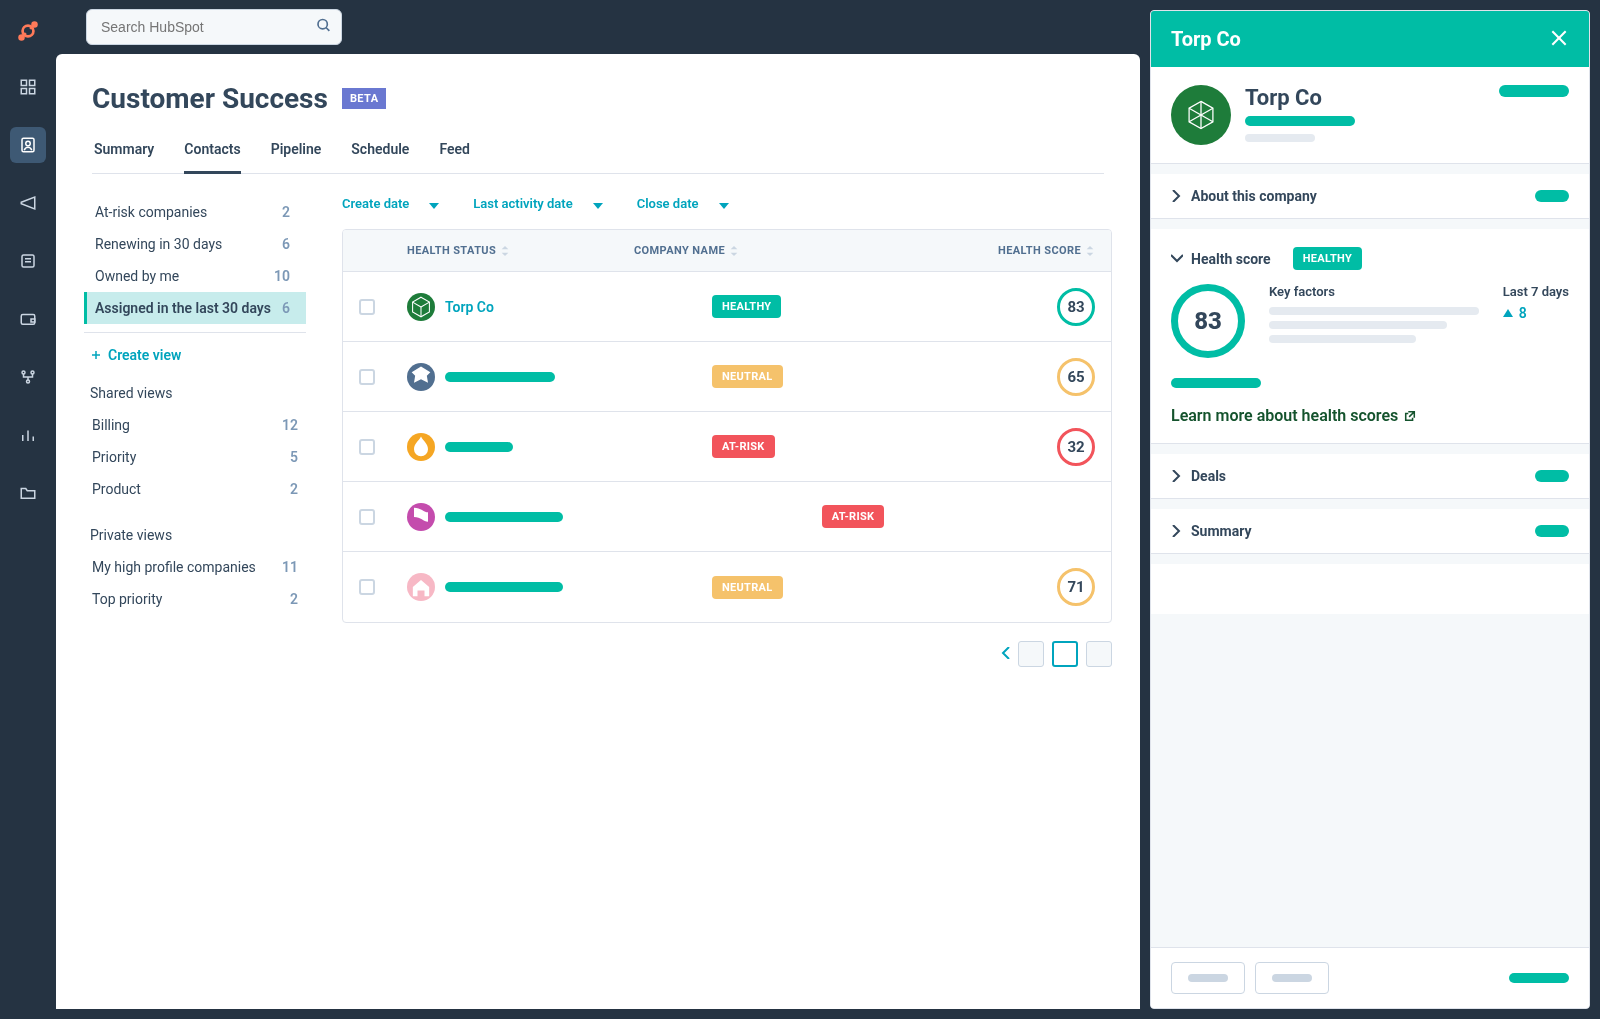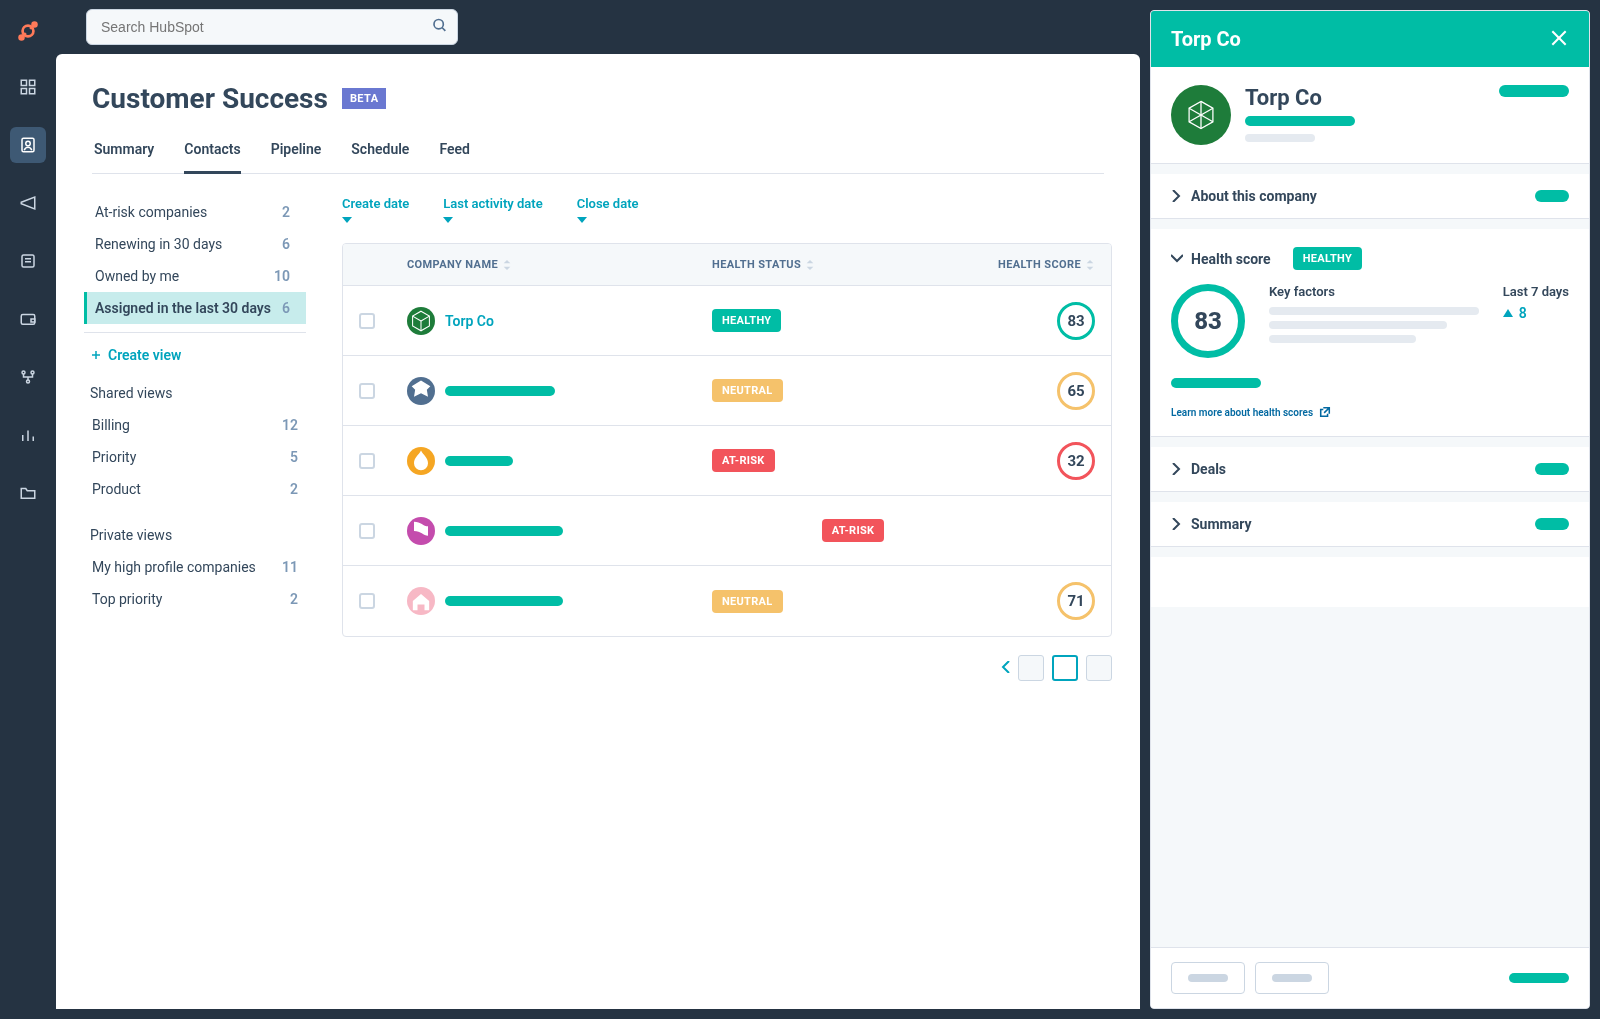--- a/index.html
+++ b/index.html
@@ -7,21 +7,21 @@
 
 
 .rail { position: absolute; left: 0; top: 0; width: 56px; height: 100%; background: #253342; display: flex; flex-direction: column; align-items: center; padding-top: 18px; gap: 22px; }
 .rail .logo svg { width: 26px; height: 26px; }
 .rail .icn { width: 36px; height: 36px; display: flex; align-items: center; justify-content: center; border-radius: 6px; color: #cbd6e2; cursor: pointer; }
 .rail .icn.active { background: #3e5974; color: #fff; }
 .rail .icn svg { width: 18px; height: 18px; }
 
 
 .topbar { position: absolute; left: 56px; top: 0; right: 0; height: 54px; background: #253342; display: flex; align-items: center; padding: 0 30px; }
-.searchwrap { position: relative; width: 372px; }
+.searchwrap { position: relative; width: 256px; }
 .searchwrap input { width: 100%; height: 36px; border-radius: 6px; border: 1px solid #cbd6e2; background: #f5f8fa; padding: 0 40px 0 14px; font-size: 14px; color: #33475b; }
 .searchwrap .sicon { position: absolute; right: 10px; top: 50%; transform: translateY(-50%); color: #516f90; }
 
 
 .main { position: absolute; left: 56px; top: 54px; right: 460px; bottom: 10px; background: #fff; border-radius: 6px 6px 0 0; overflow: hidden; }
 .main-head { padding: 28px 36px 0 36px; }
 .page-title-row { display: flex; align-items: center; gap: 14px; }
 .page-title { font-size: 28px; font-weight: 700; color: #33475b; }
 .beta { background: #6a78d1; color: #fff; font-size: 11px; font-weight: 700; padding: 4px 8px; border-radius: 0; letter-spacing: 0.4px; }
 
@@ -35,21 +35,21 @@
 .filterlist .frow.active { background: #c7ecec; border-left-color: #00bda5; font-weight: 600; }
 .filterlist .frow .cnt { color: #7c98b6; font-weight: 600; }
 .filterlist { border-bottom: 1px solid #dfe3eb; padding-bottom: 8px; margin-bottom: 14px; margin-right: 8px; }
 .createview { color: #00a4bd; font-weight: 600; display: flex; align-items: center; gap: 6px; cursor: pointer; padding: 0 0 0 6px; }
 .section-label { font-weight: 400; color: #33475b; margin: 22px 0 8px 6px; }
 .vrow { display: flex; justify-content: space-between; padding: 8px 16px 8px 8px; cursor: pointer; }
 .vrow .cnt { color: #7c98b6; font-weight: 600; }
 
 .rightcol { flex: 1; padding: 22px 28px; }
 .colfilters { display: flex; gap: 34px; color: #00a4bd; font-weight: 600; font-size: 13px; margin-bottom: 18px; }
-.colfilters .cf { display: flex; align-items: flex-start; gap: 4px; cursor: pointer; flex-direction: column; }
+.colfilters .cf { display: flex; align-items: flex-end; gap: 20px; cursor: pointer; }
 .colfilters svg { width: 10px; height: 10px; }
 
 .table { border: 1px solid #dfe3eb; border-radius: 4px; overflow: hidden; }
 .table-head { display: flex; background: #f5f8fa; border-bottom: 1px solid #dfe3eb; }
 .th { padding: 14px 16px; font-size: 11px; font-weight: 700; letter-spacing: 0.4px; color: #516f90; display: flex; align-items: center; gap: 4px; }
 .th.sort svg { width: 10px; height: 10px; }
 .col-chk { width: 48px; }
 .col-name { flex: 1.4; }
 .col-status { flex: 1; }
 .col-score { flex: 0.8; justify-content: flex-end; }
@@ -108,21 +108,21 @@
 .health-head .badge { margin-left: auto; position: static; }
 .health-body { display: flex; gap: 24px; align-items: flex-start; }
 .bigscore { width: 74px; height: 74px; border-radius: 50%; border: 7px solid #00bda5; display: flex; align-items: center; justify-content: center; font-size: 24px; font-weight: 800; color: #33475b; flex-shrink: 0; }
 .kf { flex: 1; }
 .kf .lbl { font-size: 13px; color: #33475b; font-weight: 600; margin-bottom: 8px; }
 .kf .gb { height: 8px; background: #e5eaf0; border-radius: 4px; margin-bottom: 6px; }
 .last7 { text-align: left; }
 .last7 .lbl { font-size: 13px; color: #33475b; font-weight: 600; margin-bottom: 6px; }
 .last7 .delta { display: flex; align-items: center; gap: 6px; color: #00a4bd; font-weight: 600; }
 .last7 .delta svg { width: 10px; height: 10px; }
-.learnmore { color: #0369a1; font-weight: 600; display: flex; align-items: center; gap: 6px; margin-top: 18px; cursor: pointer; font-size: 10px; }
+.learnmore { color: #14532d; font-weight: 600; display: flex; align-items: center; gap: 6px; margin-top: 18px; cursor: pointer; font-size: 16px; }
 .learnmore svg { width: 12px; height: 12px; }
 .footerpill { height: 10px; width: 90px; background: #00bda5; border-radius: 5px; margin-top: 20px; }
 
 .panel-footer { background: #fff; border-top: 1px solid #dfe3eb; padding: 14px 20px; display: flex; gap: 10px; align-items: center; }
 .panel-footer .btn { height: 32px; padding: 0 16px; border: 1px solid #cbd6e2; border-radius: 4px; background: #fff; display: flex; align-items: center; }
 .panel-footer .btn .gb { width: 40px; height: 8px; background: #cbd6e2; border-radius: 4px; }
 .panel-footer .spacer { flex: 1; }
 .panel-footer .linkbar { width: 60px; height: 10px; background: #00bda5; border-radius: 5px; }
 
 </style>
@@ -291,28 +291,28 @@
             <span>Close date</span>
             <svg viewBox="0 0 10 6">
               <path d="M0 0l5 6 5-6z" fill="currentColor"></path>
             </svg>
           </div>
       </div>
 
       <div class="table">
         <div class="table-head">
           <div class="th col-chk"></div>
-          <div class="th col-name sort">
-              <span>COMPANY NAME</span>
+          <div class="th col-status sort">
+              <span>HEALTH STATUS</span>
               <svg viewBox="0 0 10 12">
                 <path d="M5 0l4 4H1zM5 12l4-4H1z" fill="#cbd6e2"></path>
               </svg>
             </div>
-          <div class="th col-status sort">
-              <span>HEALTH STATUS</span>
+          <div class="th col-name sort">
+              <span>COMPANY NAME</span>
               <svg viewBox="0 0 10 12">
                 <path d="M5 0l4 4H1zM5 12l4-4H1z" fill="#cbd6e2"></path>
               </svg>
             </div>
           <div class="th col-score sort">
               <span>HEALTH SCORE</span>
               <svg viewBox="0 0 10 12">
                 <path d="M5 0l4 4H1zM5 12l4-4H1z" fill="#cbd6e2"></path>
               </svg>
             </div>

